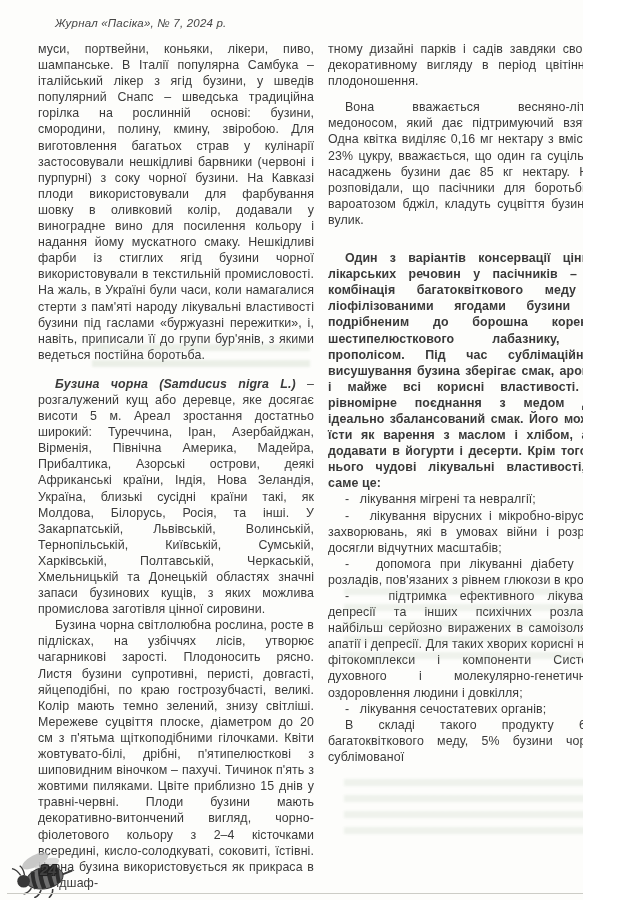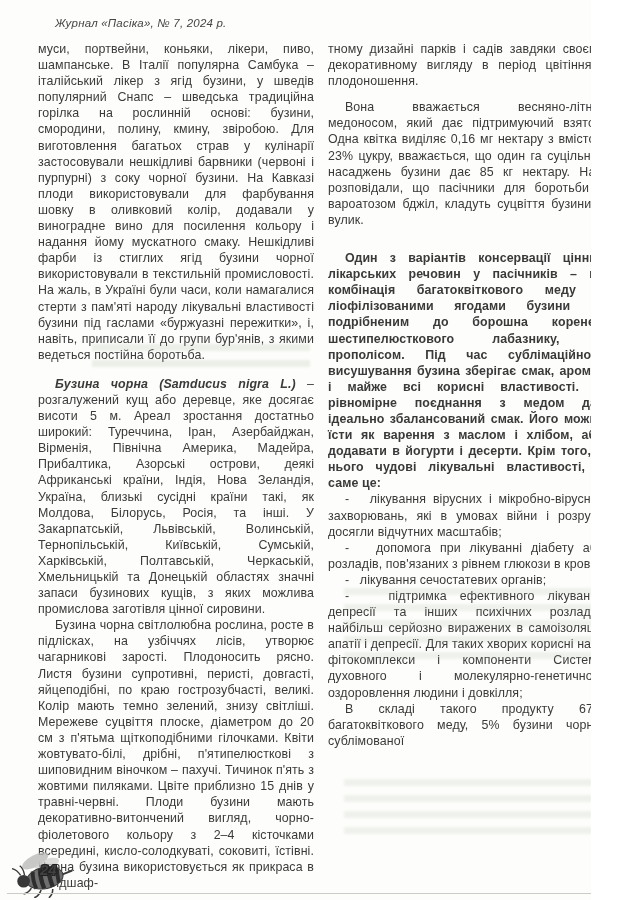--- a/index.html
+++ b/index.html
@@ -4,21 +4,20 @@
 <style>
   html, body { margin: 0; padding: 0; background: #ffffff; }
   .page {
     position: relative;
     width: 583px;
     height: 900px;
     background: #fdfdfb;
     overflow: hidden;
     font-family: "Liberation Sans", "DejaVu Sans", sans-serif;
     color: #3a3a3a;
-    padding-left: 8px;
   }
   .header {
     position: absolute;
     left: 55px;
     top: 17px;
     font-size: 11.5px;
     font-style: italic;
     color: #454545;
     letter-spacing: 0.2px;
   }
@@ -81,24 +80,25 @@
   <div class="col col-left">
     <p class="no-indent">муси, портвейни, коньяки, лікери, пиво, шампанське. В Італії популярна Самбука – італійський лікер з ягід бузини, у шведів популярний Снапс – шведська традиційна горілка на рослинній основі: бузини, смородини, полину, кмину, звіробою. Для виготовлення багатьох страв у кулінарії застосовували нешкідливі барвники (червоні і пурпурні) з соку чорної бузини. На Кавказі плоди використовували для фарбування шовку в оливковий колір, додавали у виноградне вино для посилення кольору і надання йому мускатного смаку. Нешкідливі фарби із стиглих ягід бузини чорної використовували в текстильній промисловості. На жаль, в Україні були часи, коли намагалися стерти з пам'яті народу лікувальні властивості бузини під гаслами «буржуазні пережитки», і, навіть, приписали її до групи бур'янів, з якими ведеться постійна боротьба.</p>
     <p class="gap-lg"><span class="lead">Бузина чорна (Samducus nigra L.)</span><span> – розгалужений кущ або деревце, яке досягає висоти 5 м. Ареал зростання достатньо широкий: Туреччина, Іран, Азербайджан, Вірменія, Північна Америка, Мадейра, Прибалтика, Азорські острови, деякі Африканські країни, Індія, Нова Зеландія, Україна, близькі сусідні країни такі, як Молдова, Білорусь, Росія, та інші. У Закарпатській, Львівській, Волинській, Тернопільській, Київській, Сумській, Харківській, Полтавській, Черкаській, Хмельницькій та Донецькій областях значні запаси бузинових кущів, з яких можлива промислова заготівля цінної сировини.</span></p>
     <p>Бузина чорна світлолюбна рослина, росте в підлісках, на узбіччях лісів, утворює чагарникові зарості. Плодоносить рясно. Листя бузини супротивні, перисті, довгасті, яйцеподібні, по краю гострозубчасті, великі. Колір мають темно зелений, знизу світліші. Мережеве суцвіття плоске, діаметром до 20 см з п'ятьма щіткоподібними гілочками. Квіти жовтувато-білі, дрібні, п'ятипелюсткові з шиповидним віночком – пахучі. Тичинок п'ять з жовтими пиляками. Цвіте приблизно 15 днів у травні-червні. Плоди бузини мають декоративно-витончений вигляд, чорно-фіолетового кольору з 2–4 кісточками всередині, кисло-солодкуваті, соковиті, їстівні. Чорна бузина використовується як прикраса в ландшаф-</p>
   </div>
 
   <div class="col col-right">
     <p class="no-indent">тному дизайні парків і садів завдяки своєму декоративному вигляду в період цвітіння і плодоношення.</p>
     <p class="gap-xs">Вона вважається весняно-літнім медоносом, який дає підтримуючий взяток. Одна квітка виділяє 0,16 мг нектару з вмістом 23% цукру, вважається, що один га суцільних насаджень бузини дає 85 кг нектару. Нам розповідали, що пасічники для боротьби з вароатозом бджіл, кладуть суцвіття бузини у вулик.</p>
     <p class="gap-sm">Один з варіантів консервації цінних лікарських речовин у пасічників – це комбінація багатоквіткового меду з ліофілізованими ягодами бузини та подрібненим до борошна коренем шестипелюсткового лабазнику, з прополісом. Під час сублімаційного висушування бузина зберігає смак, аромат і майже всі корисні властивості. А рівномірне поєднання з медом дає ідеально збалансований смак. Його можна їсти як варення з маслом і хлібом, або додавати в йогурти і десерти. Крім того, в нього чудові лікувальні властивості, а саме це:</p>
+    <p>-&nbsp;&nbsp;&nbsp;лікування мігрені та невралгії;</p>
     <p>-&nbsp;&nbsp;&nbsp;лікування вірусних і мікробно-вірусних захворювань, які в умовах війни і розрухи досягли відчутних масштабів;</p>
     <p>-&nbsp;&nbsp;&nbsp;допомога при лікуванні діабету або розладів, пов'язаних з рівнем глюкози в крові;</p>
+    <p>-&nbsp;&nbsp;&nbsp;підтримка ефективного лікування депресії та інших психічних розладів, найбільш серйозно виражених в самоізоляції, апатії і депресії. Для таких хворих корисні наші фітокомплекси і компоненти Системи духовного і молекулярно-генетичного оздоровлення людини і довкілля;</p>
     <p>-&nbsp;&nbsp;&nbsp;лікування сечостатевих органів;</p>
-    <p>-&nbsp;&nbsp;&nbsp;підтримка ефективного лікування депресії та інших психічних розладів, найбільш серйозно виражених в самоізоляції, апатії і депресії. Для таких хворих корисні наші фітокомплекси і компоненти Системи духовного і молекулярно-генетичного оздоровлення людини і довкілля;</p>
     <p>В складі такого продукту 67% багатоквіткового меду, 5% бузини чорної сублімованої</p>
   </div>
 
   <div class="bleed bleed-1"></div>
   <div class="bleed bleed-2"></div>
   <div class="bleed bleed-3"></div>
 
   <div class="bee-wrap">
     <span>
       <svg viewBox="0 0 70 50" width="68" height="49" aria-hidden="true">

